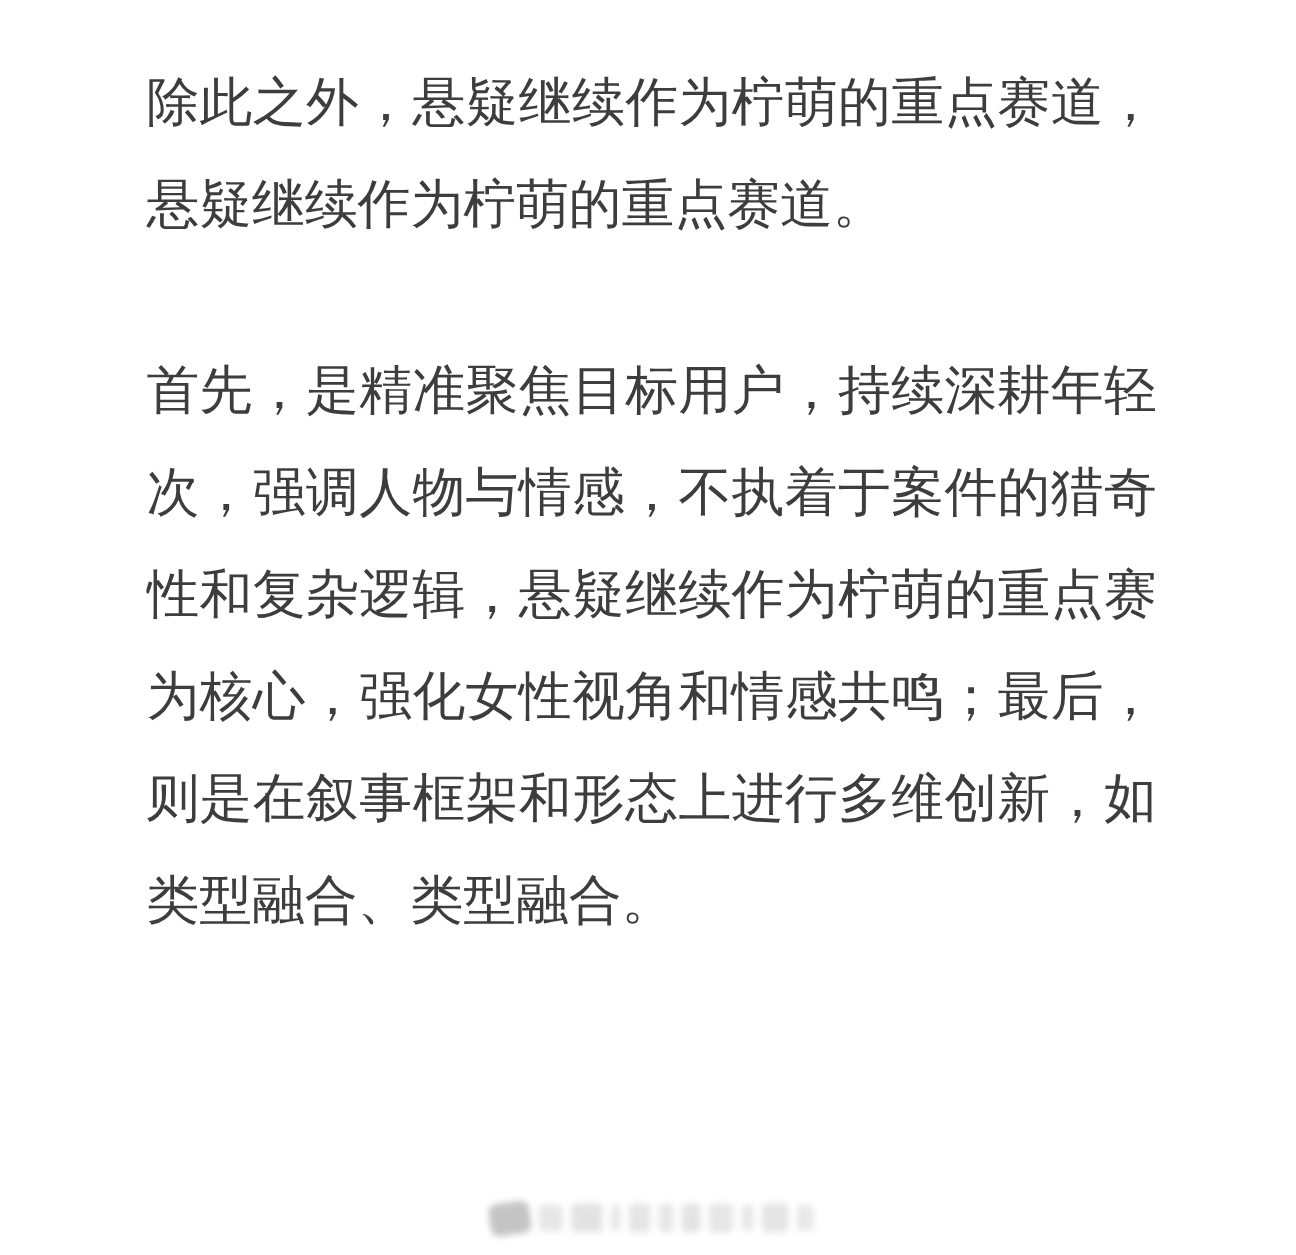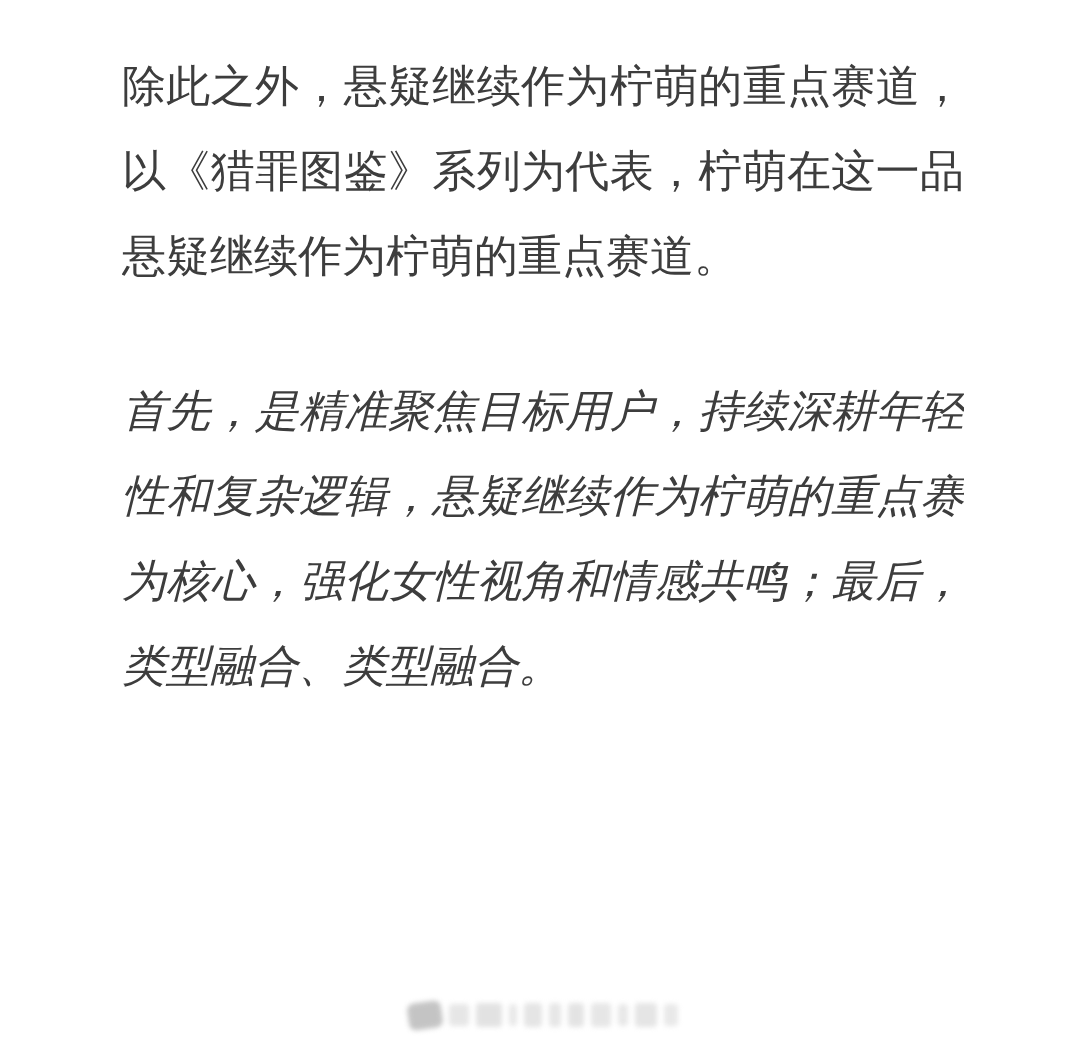--- a/index.html
+++ b/index.html
@@ -14,21 +14,21 @@
     width: 1080px;
     height: 1046px;
     background: #ffffff;
     overflow: hidden;
   }
   .article {
     padding: 43px 116px 0 122px;
     color: #3d3d3d;
   }
   .para { width: 842px; }
-  .para + .para { margin-top: 70px; font-style: italic; }
+  .para + .para { margin-top: 70px; }
   .line {
     font-size: 44px;
     line-height: 85px;
     height: 85px;
     white-space: normal;
     overflow: hidden;
     font-weight: 400;
   }
   
   .line.fill {
@@ -63,28 +63,29 @@
 </style>
 </head>
 <body>
 
 <div class="page">
 
   <div class="article">
 
     <div class="para">
       <div class="line fill">除此之外，悬疑继续作为柠萌的重点赛道，</div>
-      <div class="line fill">以《猎罪图鉴》系列为代表，柠萌在这一品</div>
       <div class="line">悬疑继续作为柠萌的重点赛道。</div>
     </div>
 
     <div class="para">
       <div class="line fill">首先，是精准聚焦目标用户，持续深耕年轻</div>
+      <div class="line fill">次，强调人物与情感，不执着于案件的猎奇</div>
       <div class="line fill">性和复杂逻辑，悬疑继续作为柠萌的重点赛道</div>
       <div class="line fill">为核心，强化女性视角和情感共鸣；最后，</div>
+      <div class="line fill">则是在叙事框架和形态上进行多维创新，如</div>
       <div class="line">类型融合、类型融合。</div>
     </div>
 
   </div>
 
   <div class="watermark" aria-hidden="true">
     <span class="wm-blob wm-b0"></span>
     <span class="wm-blob wm-b1"></span>
     <span class="wm-blob wm-b2"></span>
     <span class="wm-blob wm-b3"></span>

